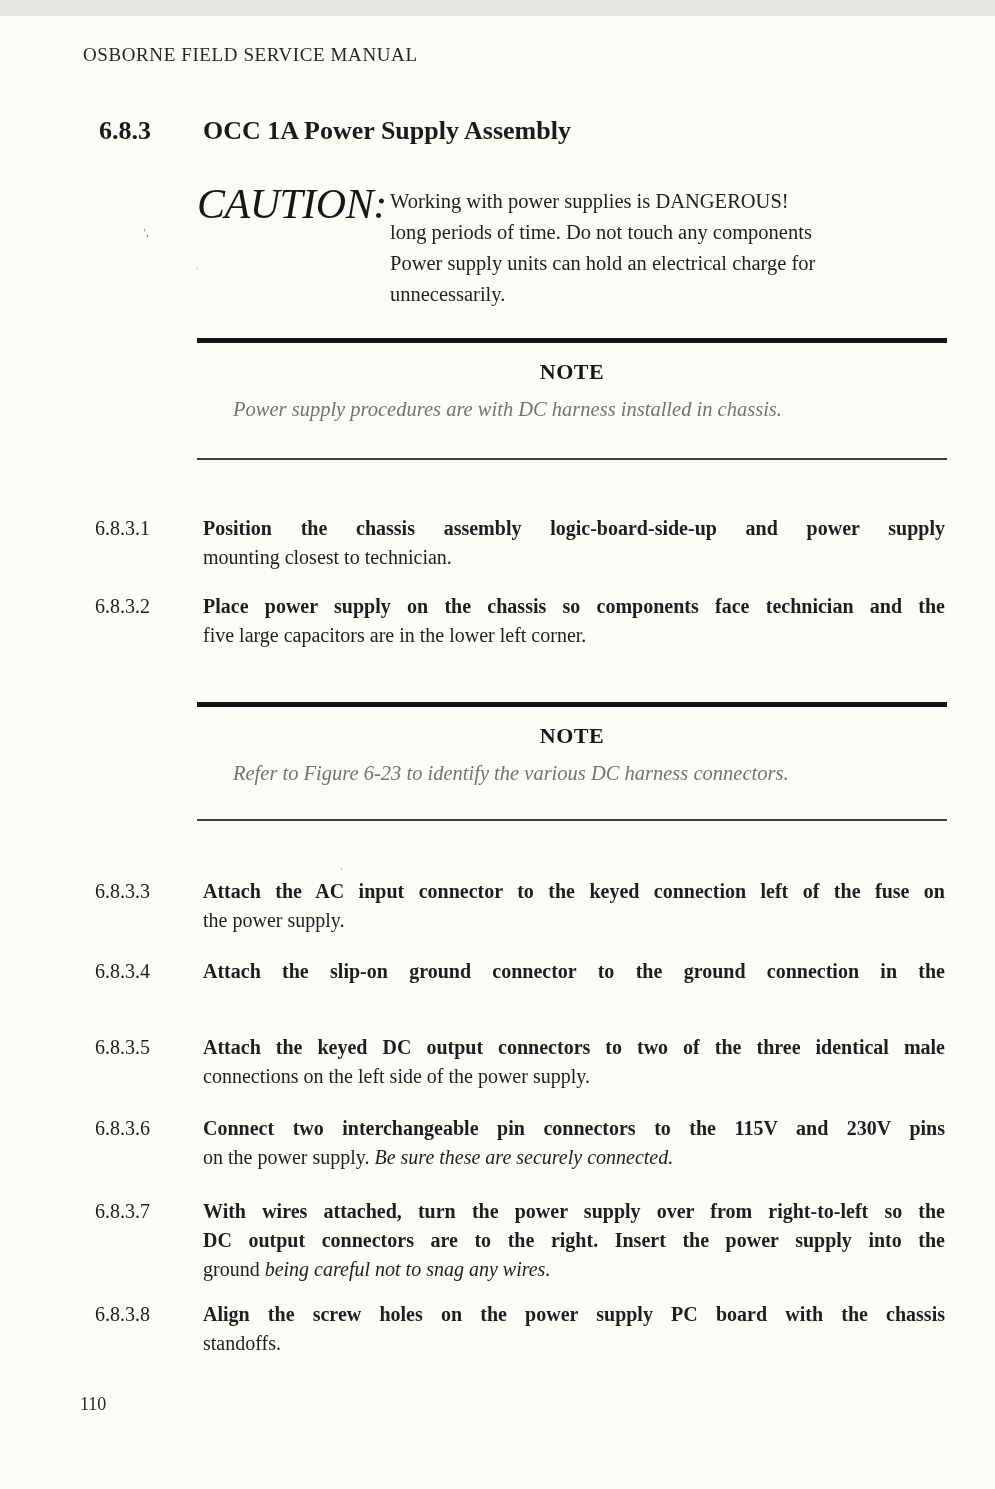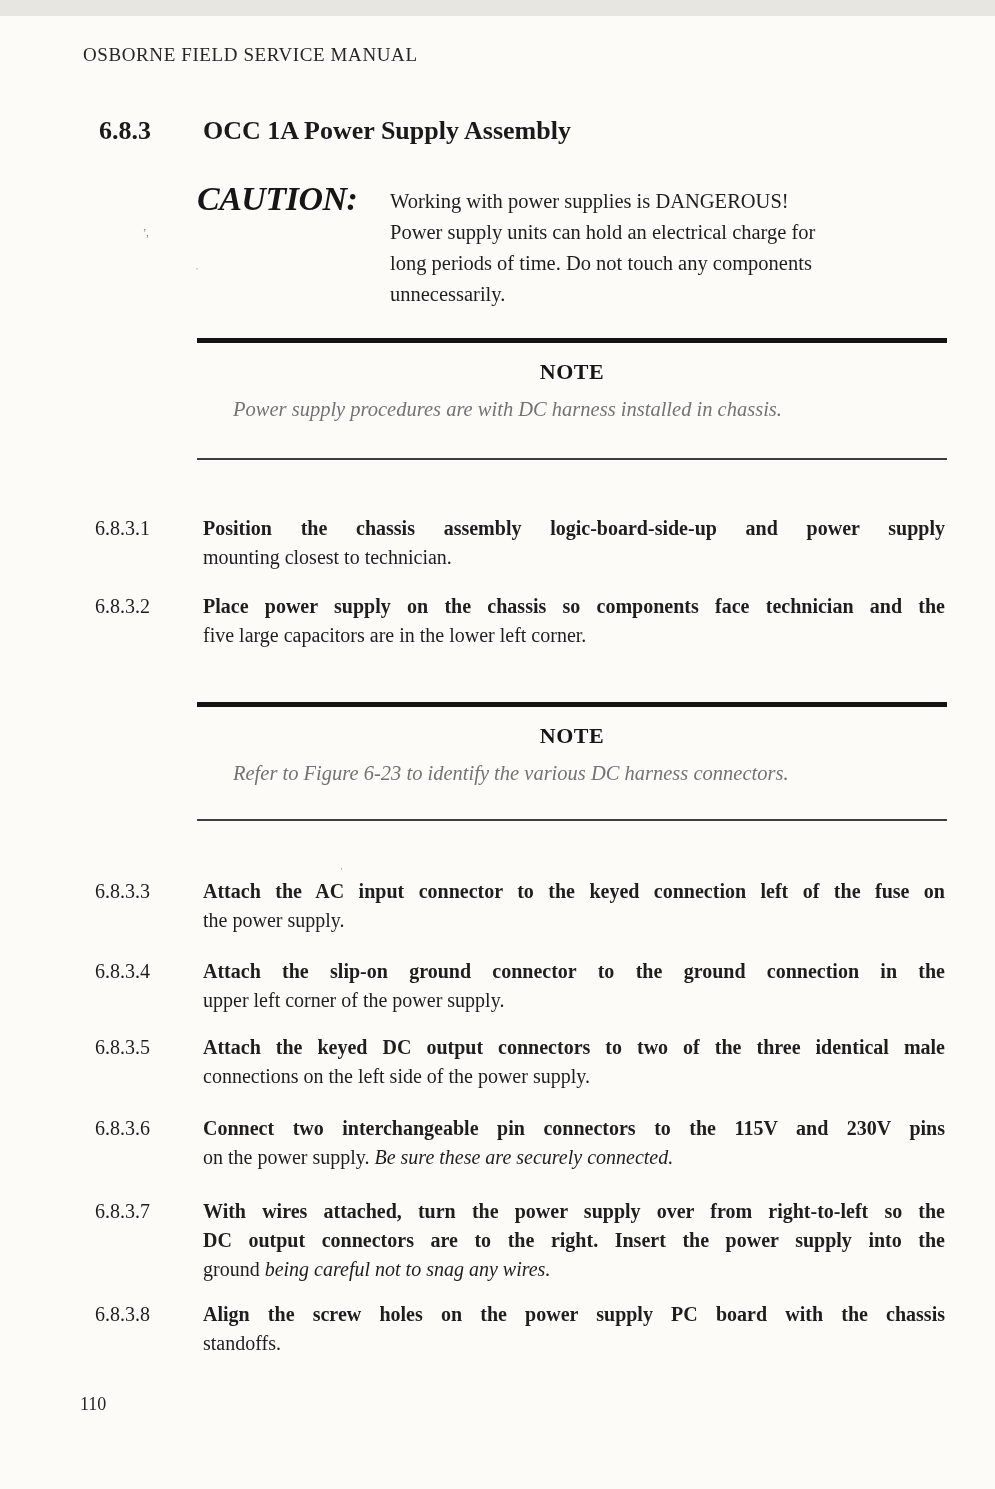--- a/index.html
+++ b/index.html
@@ -30,22 +30,22 @@
     font-size: 26px;
     font-weight: bold;
     color: #1a1a1a;
   }
   .sec-num { display: inline-block; width: 104px; }
 
   
   .caution-label {
     position: absolute;
     left: 197px; top: 164px;
-    font-size: 34px;
-    font-weight: bold;
+    font-size: 42px;
+    font-weight: normal;
     font-style: italic;
     letter-spacing: -0.5px;
     color: #161616;
   }
   .caution-text {
     position: absolute;
     left: 390px; top: 170px;
     width: 570px;
     font-size: 20.5px;
     line-height: 31px;
@@ -120,22 +120,22 @@
 
   <div class="running-header">OSBORNE FIELD SERVICE MANUAL</div>
 
   <div class="section-heading">
     <span class="sec-num">6.8.3</span><span>OCC 1A Power Supply Assembly</span>
   </div>
 
   <div class="caution-label">CAUTION:</div>
   <div class="caution-text">
     <div>Working with power supplies is DANGEROUS!</div>
+    <div>long periods of time. Do not touch any components</div>
     <div>Power supply units can hold an electrical charge for</div>
-    <div>long periods of time. Do not touch any components</div>
     <div>unnecessarily.</div>
   </div>
 
   <div class="note note-1">
     <div class="note-label">NOTE</div>
     <div class="note-text">Power supply procedures are with DC harness installed in chassis.</div>
   </div>
 
   <div class="step" style="top:498px">
     <span class="step-num">6.8.3.1</span>
@@ -163,21 +163,20 @@
     <div class="step-text">
       <div class="jl"><span>Attach the AC input connector to the keyed connection left of the fuse on</span></div>
       <div><span>the power supply.</span></div>
     </div>
   </div>
 
   <div class="step" style="top:941px">
     <span class="step-num">6.8.3.4</span>
     <div class="step-text">
       <div class="jl"><span>Attach the slip-on ground connector to the ground connection in the</span></div>
-      <div><span>upper left corner of the power supply.</span></div>
     </div>
   </div>
 
   <div class="step" style="top:1017px">
     <span class="step-num">6.8.3.5</span>
     <div class="step-text">
       <div class="jl"><span>Attach the keyed DC output connectors to two of the three identical male</span></div>
       <div><span>connections on the left side of the power supply.</span></div>
     </div>
   </div>

